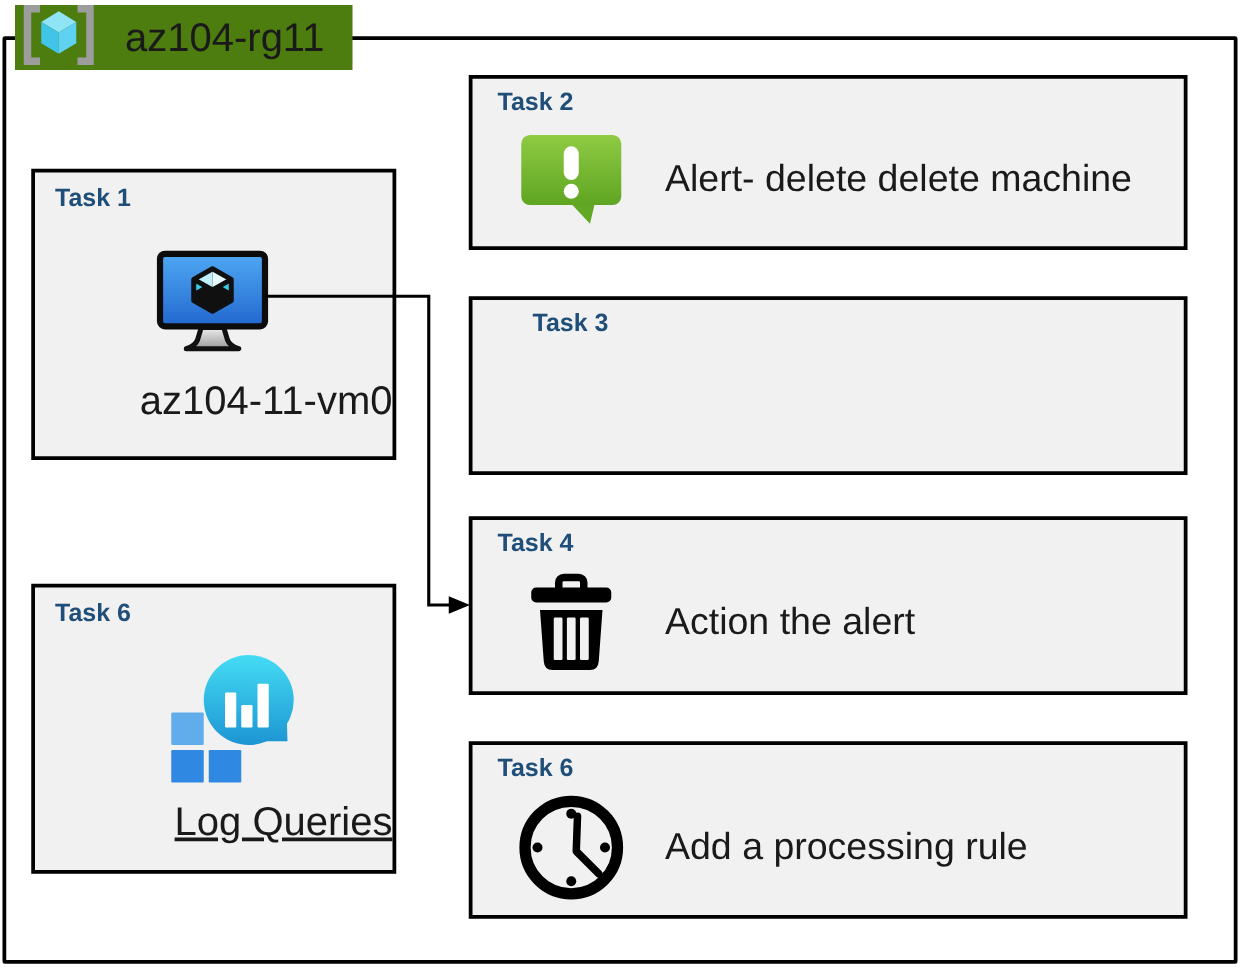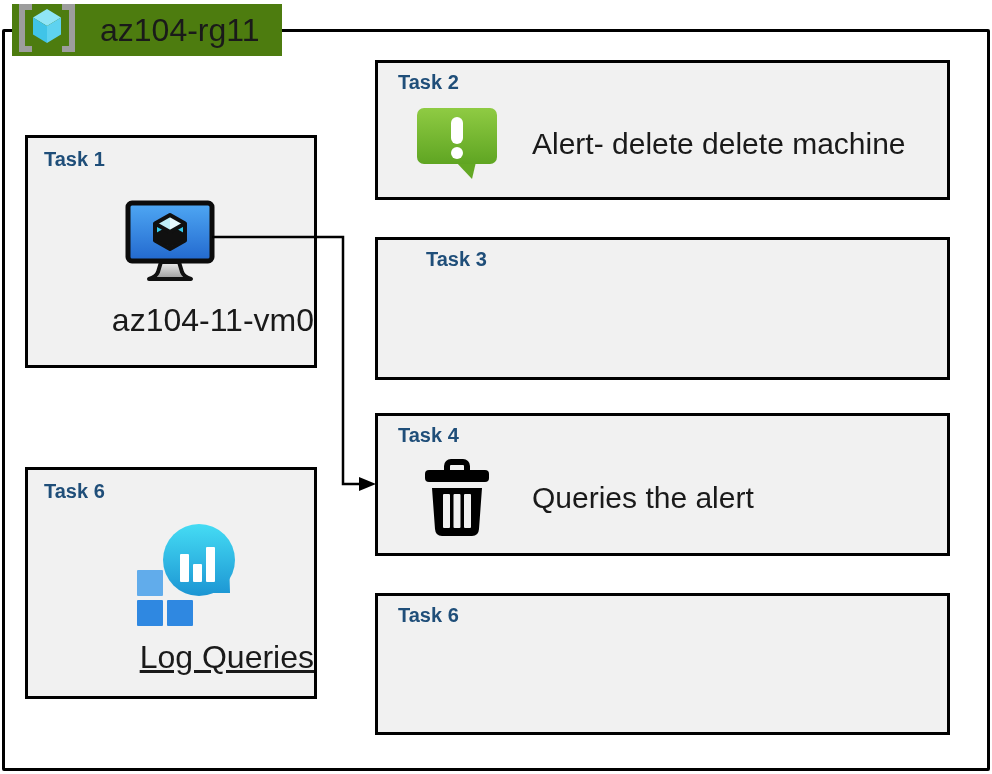--- a/index.html
+++ b/index.html
@@ -144,26 +144,39 @@
       <span class="rc-icon-wrap">
         <svg width="68" height="80" viewBox="0 0 68 80">
           <rect x="24" y="4" width="20" height="12" rx="4" fill="none" stroke="#000" stroke-width="6"></rect>
           <rect x="2" y="12" width="64" height="12" rx="4" fill="#000"></rect>
           <path d="M9,30 H59 L56,71 Q55.5,78 49,78 H19 Q12.5,78 12,71 Z" fill="#000"></path>
           <rect x="20" y="36" width="7" height="34" rx="1" fill="#f1f1f1"></rect>
           <rect x="30.5" y="36" width="7" height="34" rx="1" fill="#f1f1f1"></rect>
           <rect x="41" y="36" width="7" height="34" rx="1" fill="#f1f1f1"></rect>
         </svg>
       </span>
-      <span class="rc-label">Queries the alert</span>
+      <span class="rc-label">Action the alert</span>
     </div>
   </div>
 
   <div id="t5" class="task-card right-card">
     <div class="card-title">Task 6</div>
+    <div class="rc-row">
+      <span class="rc-icon-wrap">
+        <svg width="92" height="92" viewBox="0 0 92 92">
+          <circle cx="46" cy="46" r="37" fill="none" stroke="#000" stroke-width="9"></circle>
+          <circle cx="46" cy="19" r="4" fill="#000"></circle>
+          <circle cx="73" cy="46" r="4" fill="#000"></circle>
+          <circle cx="46" cy="73" r="4" fill="#000"></circle>
+          <circle cx="19" cy="46" r="4" fill="#000"></circle>
+          <polyline points="51,21 50,49 68,67" fill="none" stroke="#000" stroke-width="6" stroke-linecap="round" stroke-linejoin="round"></polyline>
+        </svg>
+      </span>
+      <span class="rc-label">Add a processing rule</span>
+    </div>
   </div>
 
   <svg id="connector-svg">
     <path d="M212,237 H343 V484 H360" fill="none" stroke="#000" stroke-width="2.5"></path>
     <polygon points="359,477 359,491 376,484" fill="#000"></polygon>
   </svg>
 
 </div>
 
 </body></html>

